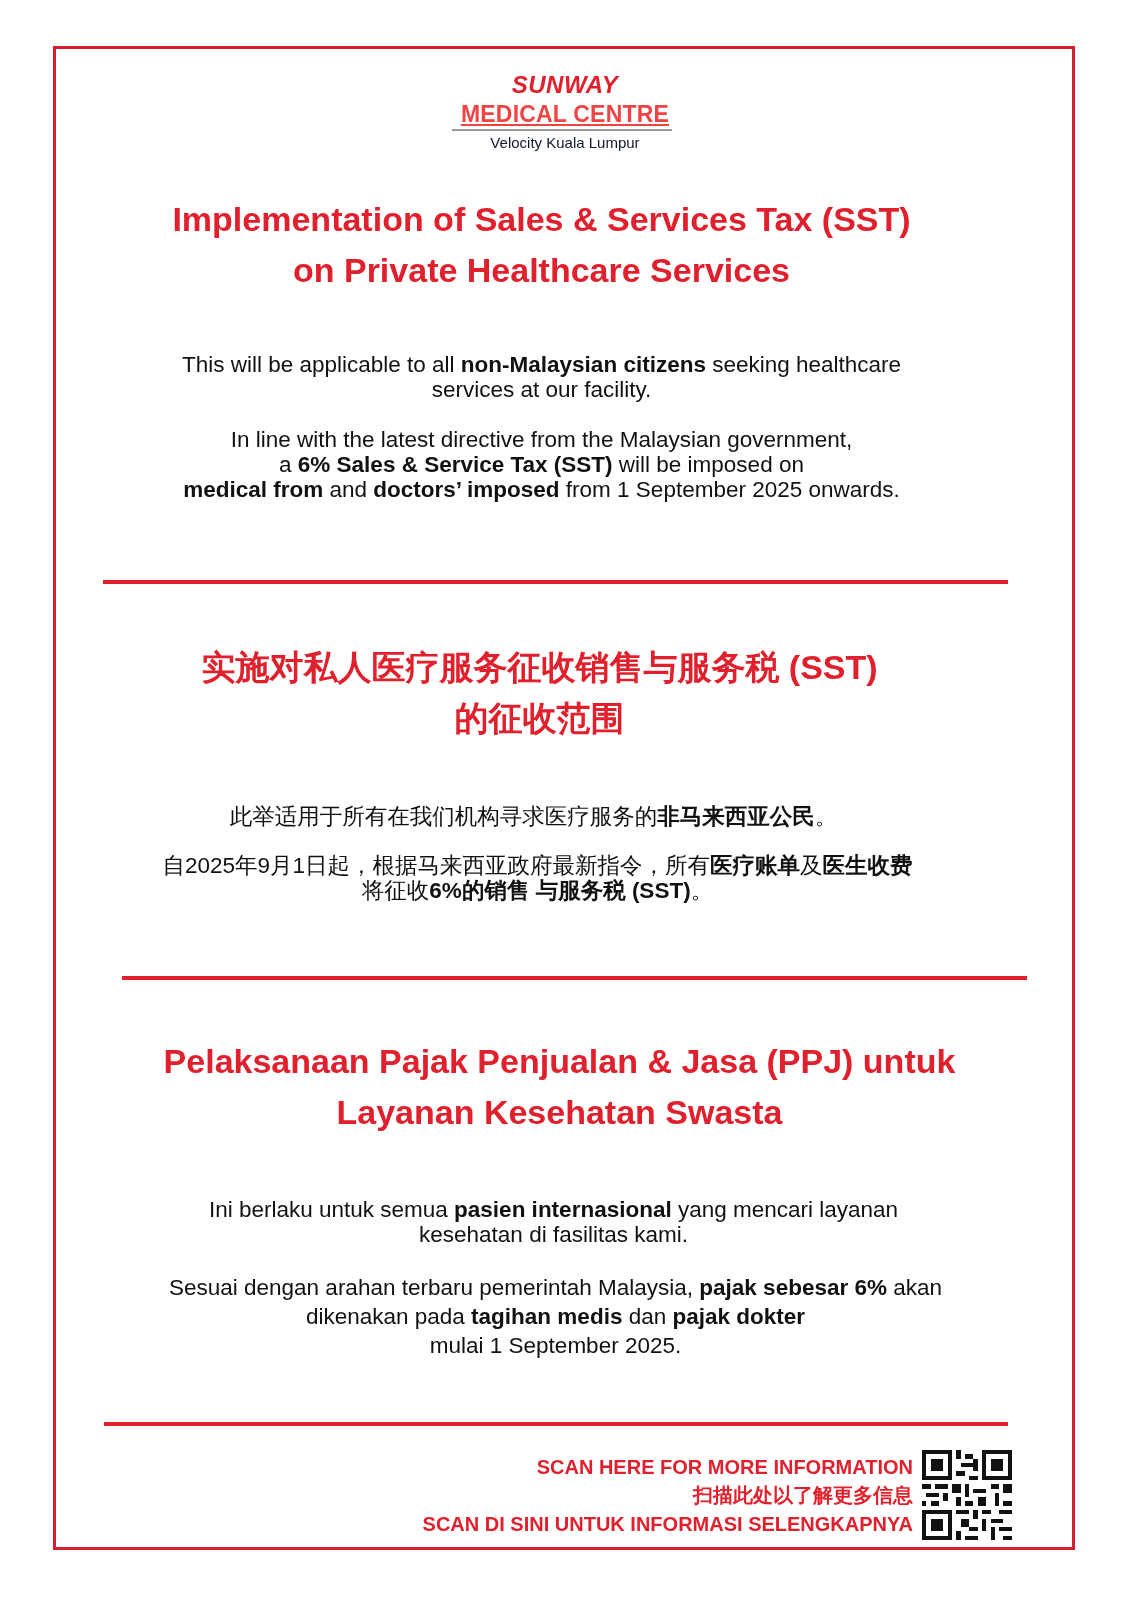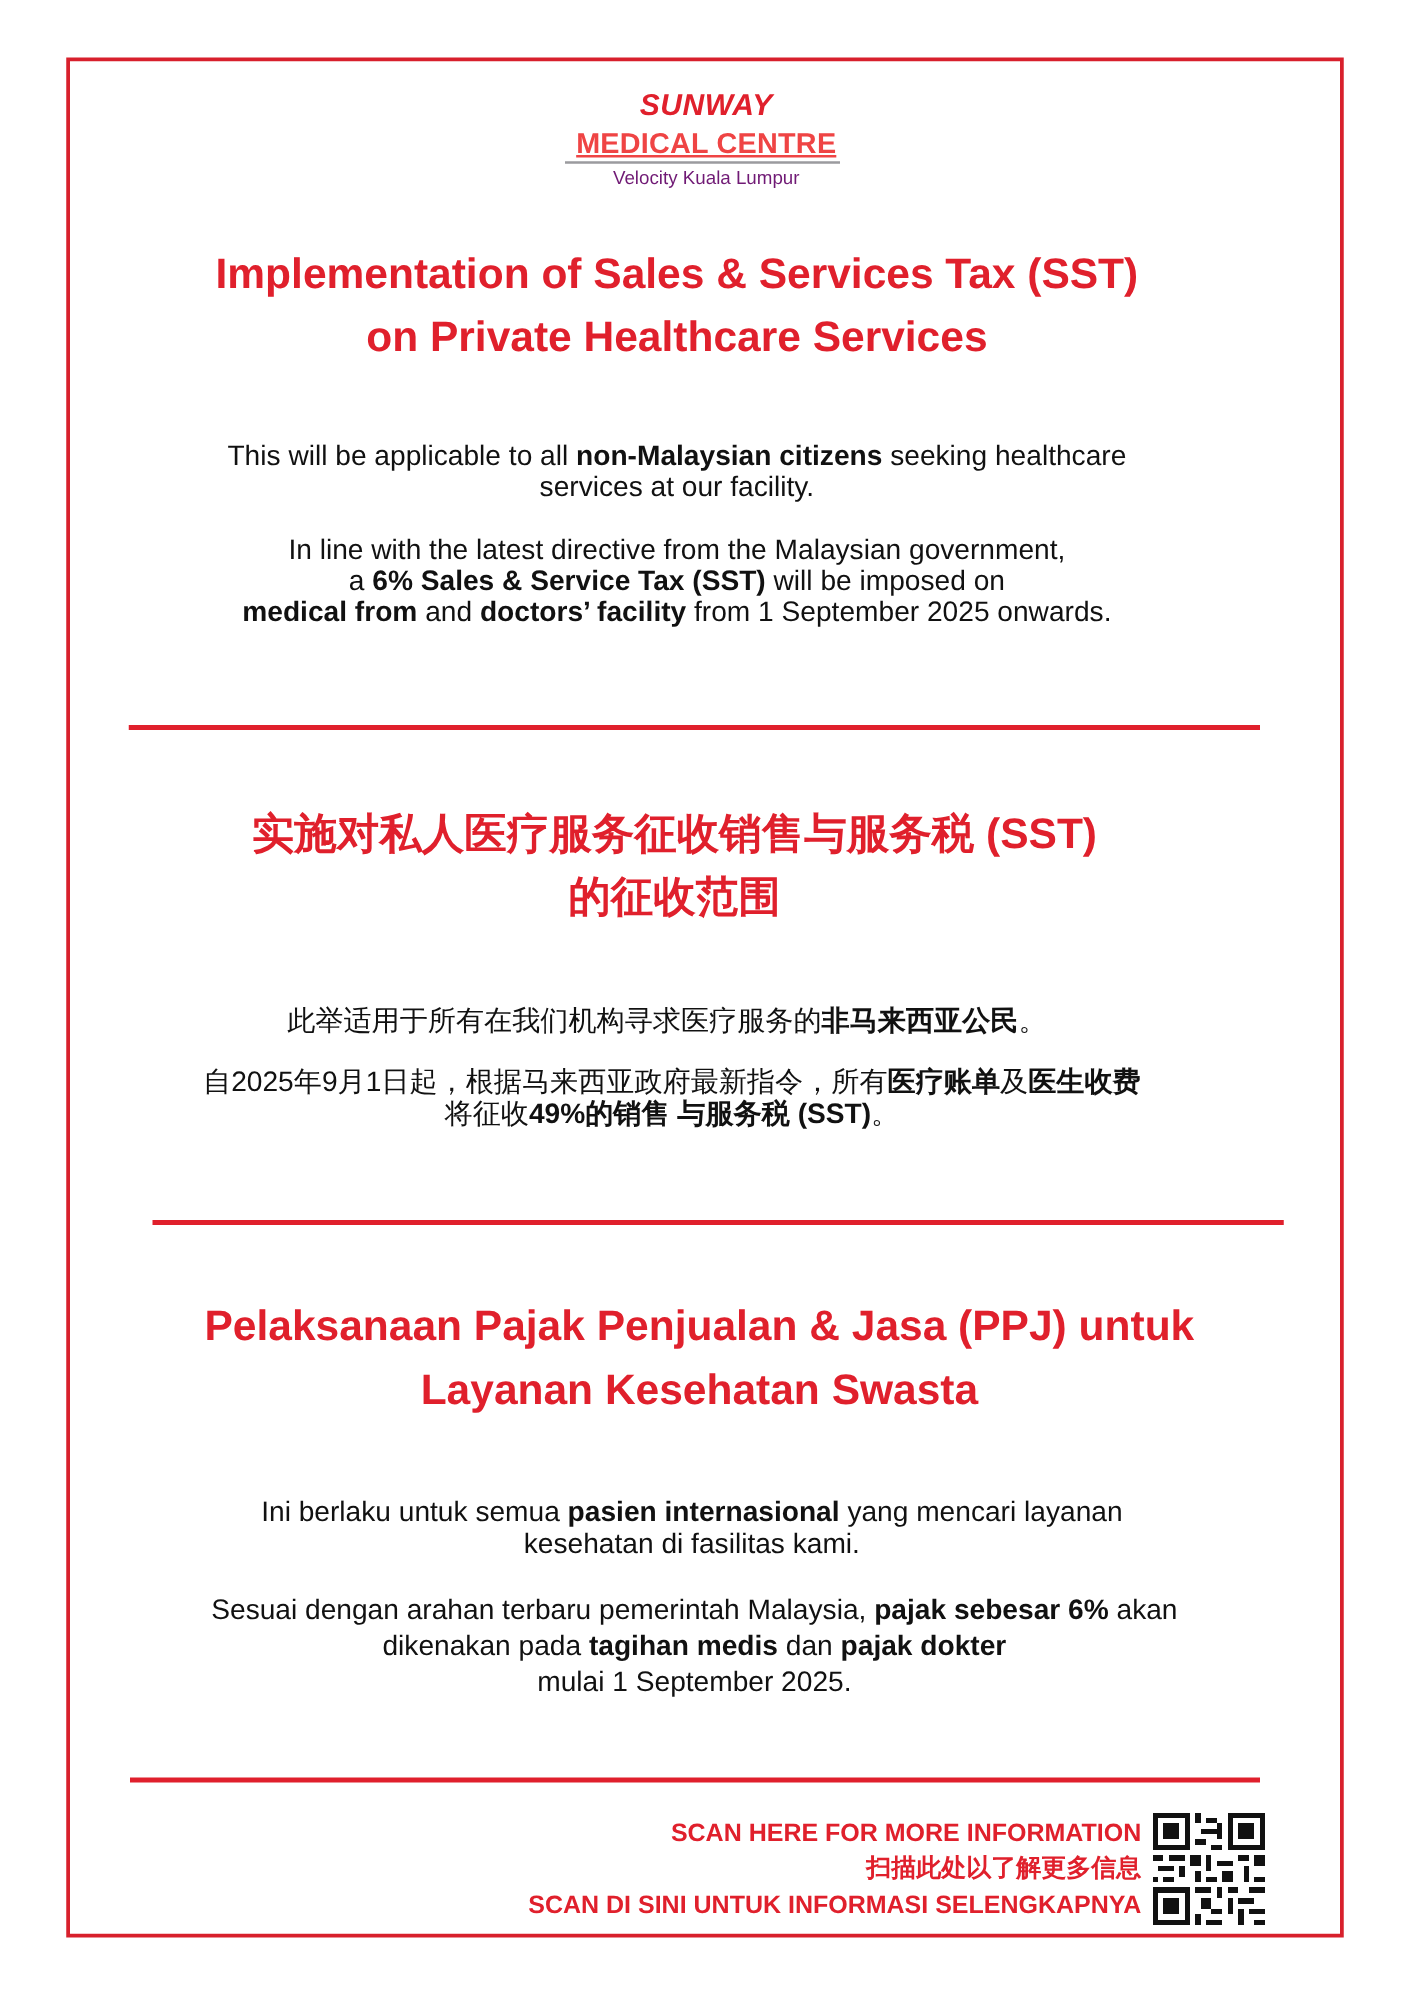--- a/index.html
+++ b/index.html
@@ -2,21 +2,21 @@
 <html><head>
 <meta charset="utf-8">
 <style>
   html, body { margin: 0; padding: 0; background: #ffffff; }
   body { width: 1131px; height: 1600px; position: relative; overflow: hidden; font-family: "Liberation Sans", sans-serif; color: #111; }
   .frame { position: absolute; left: 53px; top: 46px; width: 1022px; height: 1504px; border: 3px solid #d8202c; box-sizing: border-box; }
   .abs { position: absolute; left: 0; width: 1131px; text-align: center; }
   .logo-sunway { position: absolute; left: 480px; top: 69px; width: 170px; text-align: center; font-family: "Liberation Sans", sans-serif; font-weight: bold; font-style: italic; font-size: 24px; color: #e0202c; letter-spacing: 0.5px; line-height: 32px; }
   .logo-centre { position: absolute; left: 450px; top: 101px; width: 230px; text-align: center; font-weight: bold; font-size: 23px; color: #ef4444; line-height: 26px; letter-spacing: 0.2px; text-decoration: underline; }
   .logo-rule { position: absolute; left: 452px; top: 129px; width: 220px; height: 2px; background: #9b9b9e; }
-  .logo-loc { position: absolute; left: 450px; top: 133px; width: 230px; text-align: center; font-size: 15px; color: #701a75; line-height: 20px; }
+  .logo-loc { position: absolute; left: 450px; top: 133px; width: 230px; text-align: center; font-size: 15px; color: #0f172a; line-height: 20px; }
   .title { color: #e0202c; font-weight: bold; font-size: 34px; line-height: 51px; }
   .body { font-size: 22.5px; line-height: 25px; color: #111; }
   .body b { font-weight: bold; }
   .divider { position: absolute; height: 4px; background: #e0202c; }
   .scan { position: absolute; right: 218px; width: 700px; text-align: right; color: #e0202c; font-weight: bold; font-size: 20px; line-height: 28px; }
   .qr { position: absolute; left: 922px; top: 1450px; width: 90px; height: 90px; }
 </style>
 </head>
 <body>
 
@@ -34,37 +34,37 @@
     <div>Implementation of Sales &amp; Services Tax (SST)</div>
     <div>on Private Healthcare Services</div>
   </div>
   <div class="abs body" style="top:352px; left:-24px;">
     <div><span>This will be applicable to all </span><b>non-Malaysian citizens</b><span> seeking healthcare</span></div>
     <div>services at our facility.</div>
   </div>
   <div class="abs body" style="top:427px; left:-24px;">
     <div>In line with the latest directive from the Malaysian government,</div>
     <div><span>a </span><b>6% Sales &amp; Service Tax (SST)</b><span> will be imposed on</span></div>
-    <div><b>medical from</b><span> and </span><b>doctors’ facility</b><span> from 1 September 2025 onwards.</span></div>
+    <div><b>medical from</b><span> and </span><b>doctors’ imposed</b><span> from 1 September 2025 onwards.</span></div>
   </div>
 </div>
 
 <div class="divider" style="left:103px; top:580px; width:905px;"></div>
 
 <div>
   <div class="abs title" style="top:642px; left:-26px;">
     <div>实施对私人医疗服务征收销售与服务税 (SST)</div>
     <div>的征收范围</div>
   </div>
   <div class="abs body" style="top:804px; left:-32px;">
     <span>此举适用于所有在我们机构寻求医疗服务的</span><b>非马来西亚公民</b><span>。</span>
   </div>
   <div class="abs body" style="top:853px; left:-28px;">
     <div><span>自2025年9月1日起，根据马来西亚政府最新指令，所有</span><b>医疗账单</b><span>及</span><b>医生收费</b></div>
-    <div><span>将征收</span><b>49%的销售 与服务税 (SST)</b><span>。</span></div>
+    <div><span>将征收</span><b>6%的销售 与服务税 (SST)</b><span>。</span></div>
   </div>
 </div>
 
 <div class="divider" style="left:122px; top:976px; width:905px;"></div>
 
 <div>
   <div class="abs title" style="top:1036px; left:-6px;">
     <div>Pelaksanaan Pajak Penjualan &amp; Jasa (PPJ) untuk</div>
     <div>Layanan Kesehatan Swasta</div>
   </div>

